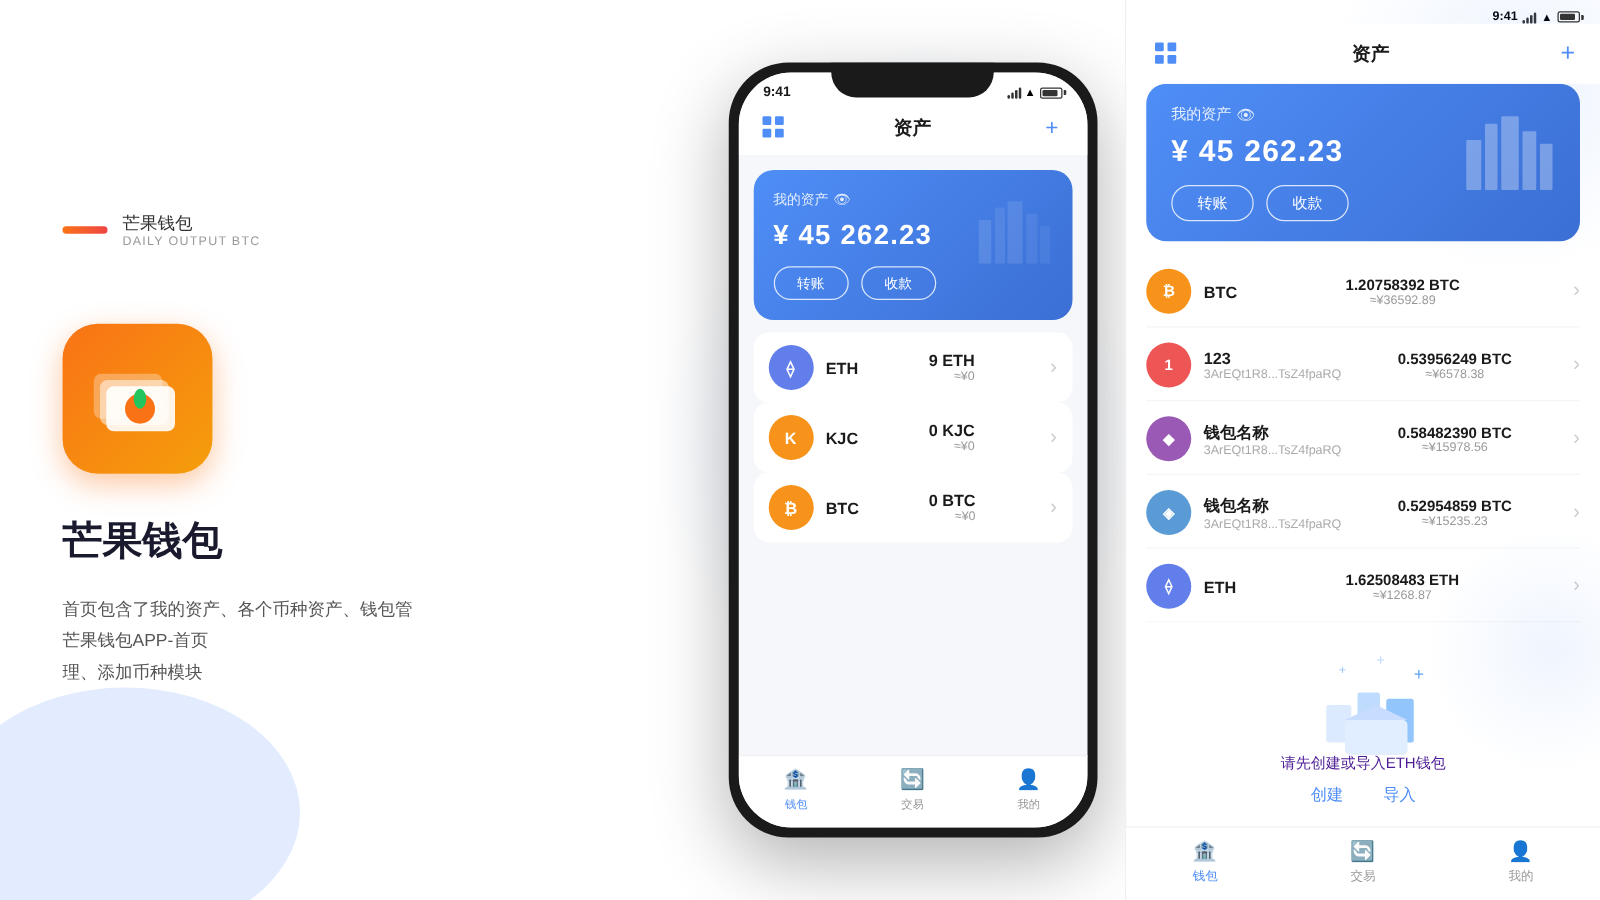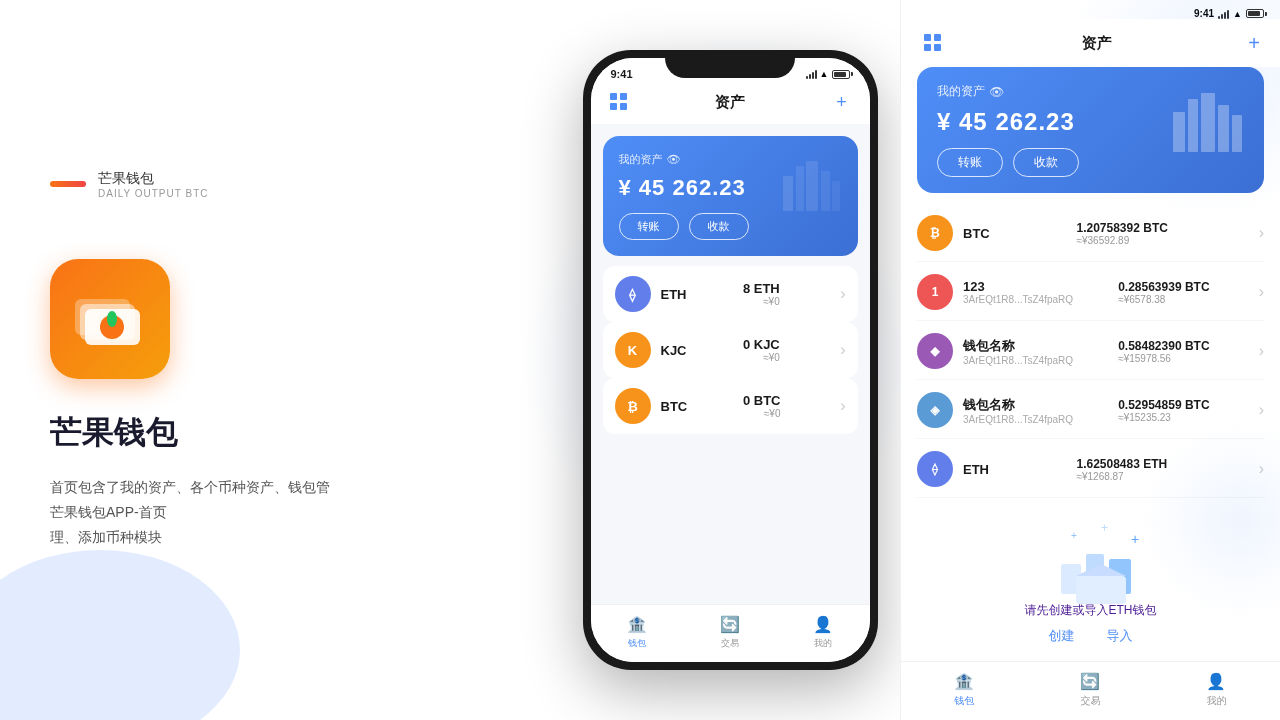--- a/index.html
+++ b/index.html
@@ -364,21 +364,21 @@
       display: flex;
       align-items: center;
       justify-content: center;
       font-size: 12px;
       font-weight: 700;
       color: #fff;
     }
     .right-coin-info { display: flex; flex-direction: column; }
     .right-coin-name { font-size: 13px; font-weight: 600; color: #1a1a1a; }
     .right-coin-addr { font-size: 10px; color: #aaa; }
-    .right-coin-right { text-align: left; }
+    .right-coin-right { text-align: center; }
     .right-coin-amount { font-size: 12px; font-weight: 600; color: #1a1a1a; }
     .right-coin-cny { font-size: 10px; color: #999; }
 
     
     .create-wallet-section {
       padding: 16px;
       display: flex;
       flex-direction: column;
       align-items: center;
       gap: 8px;
@@ -571,21 +571,21 @@
           </div>
         </div>
 
         <div id="phone-coin-list">
             <div class="coin-item">
     <div class="coin-left">
       <div class="coin-logo" style="background:#627eea;">⟠</div>
       <span class="coin-name">ETH</span>
     </div>
     <div class="coin-right">
-      <div class="coin-amount">8 ETH</div>
+      <div class="coin-amount">9 ETH</div>
       <div class="coin-cny">≈¥0</div>
     </div>
     <span class="coin-chevron">›</span>
   </div>
             <div class="coin-item">
     <div class="coin-left">
       <div class="coin-logo" style="background:#f7931a;">K</div>
       <span class="coin-name">KJC</span>
     </div>
     <div class="coin-right">
@@ -697,21 +697,21 @@
   </div>
       <div class="right-coin-item">
     <div class="right-coin-left">
       <div class="right-coin-logo" style="background:#e55;">1</div>
       <div class="right-coin-info">
         <span class="right-coin-name">123</span>
         <span class="right-coin-addr">3ArEQt1R8...TsZ4fpaRQ</span>
       </div>
     </div>
     <div class="right-coin-right">
-      <div class="right-coin-amount">0.28563939 BTC</div>
+      <div class="right-coin-amount">0.53956249 BTC</div>
       <div class="right-coin-cny">≈¥6578.38</div>
     </div>
     <span style="color:#ccc;margin-left:4px;">›</span>
   </div>
       <div class="right-coin-item">
     <div class="right-coin-left">
       <div class="right-coin-logo" style="background:#9b59b6;">◆</div>
       <div class="right-coin-info">
         <span class="right-coin-name">钱包名称</span>
         <span class="right-coin-addr">3ArEQt1R8...TsZ4fpaRQ</span>

